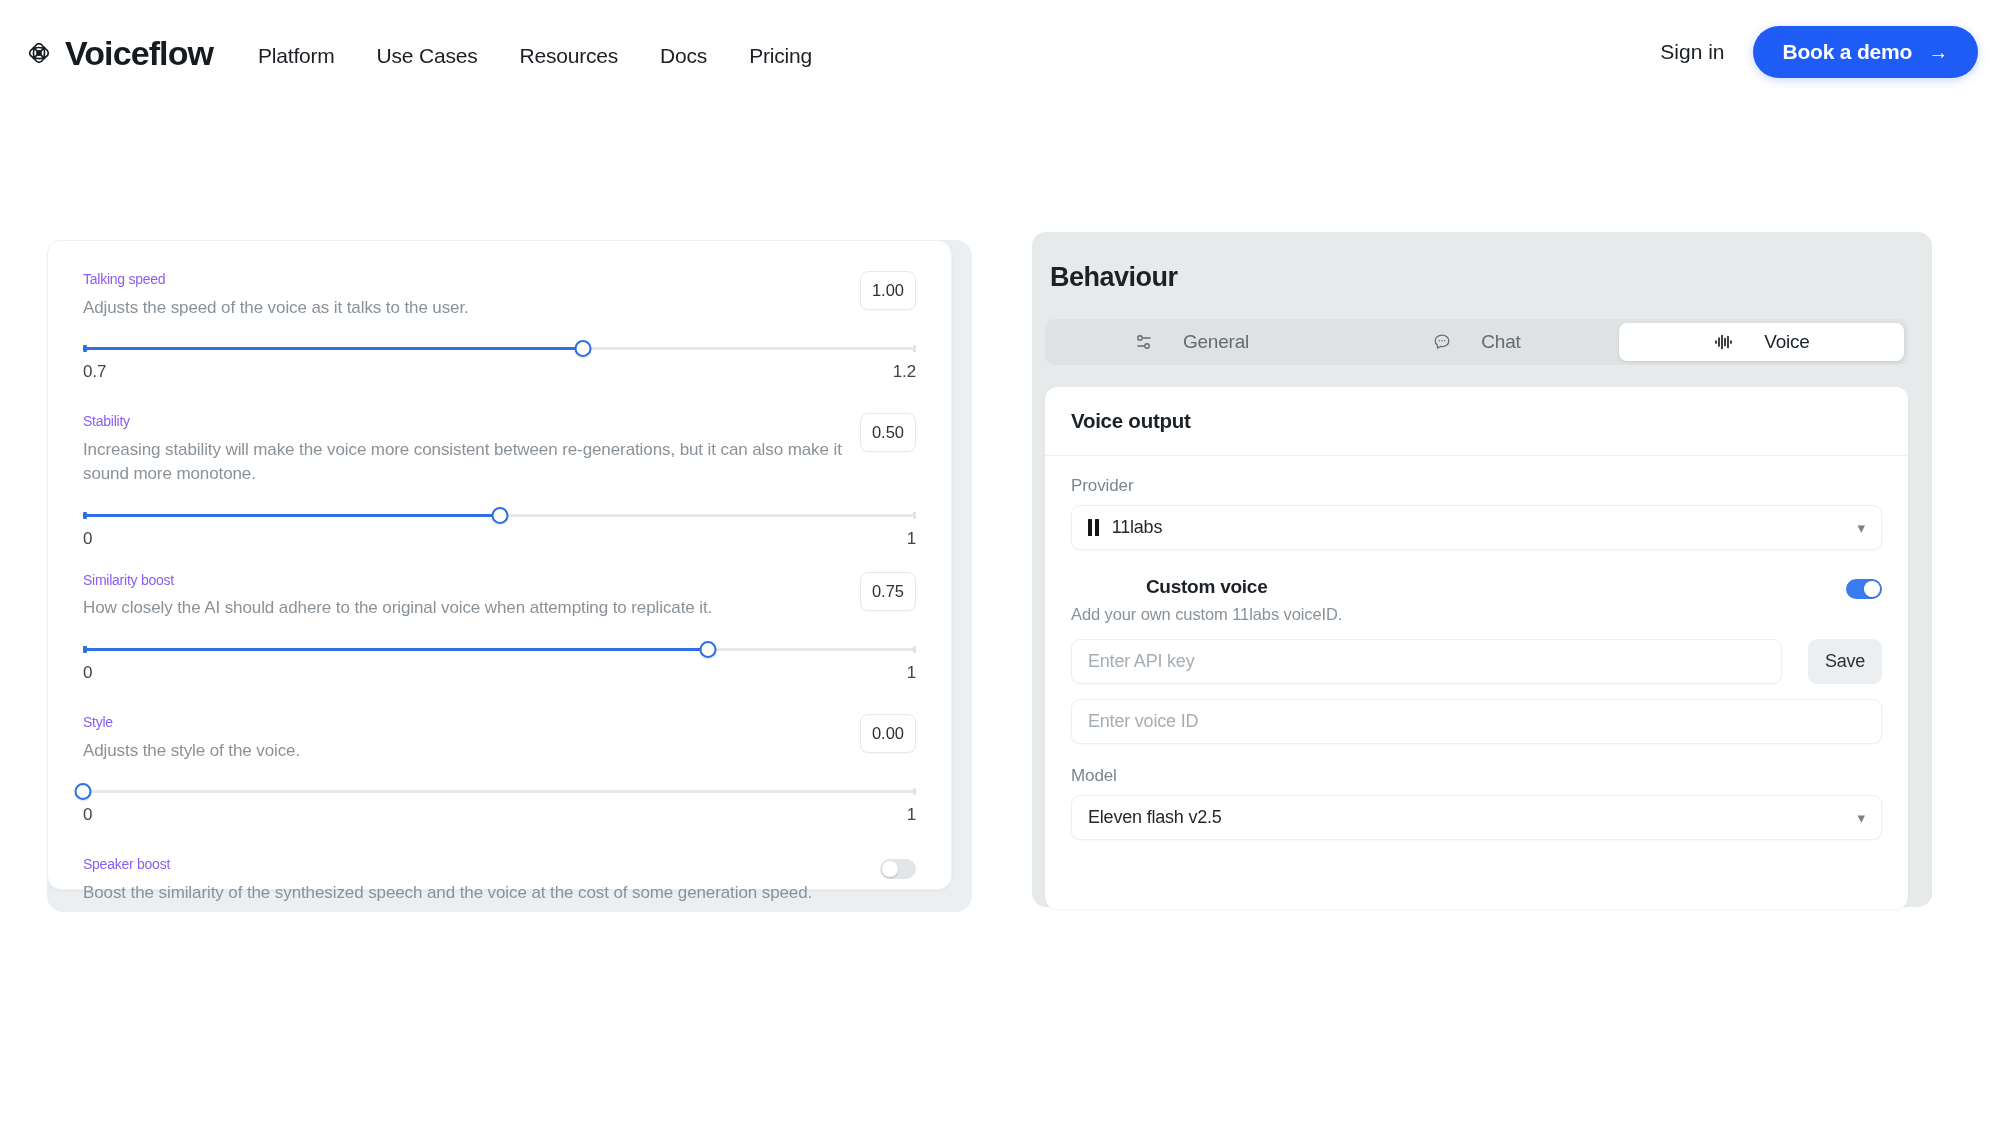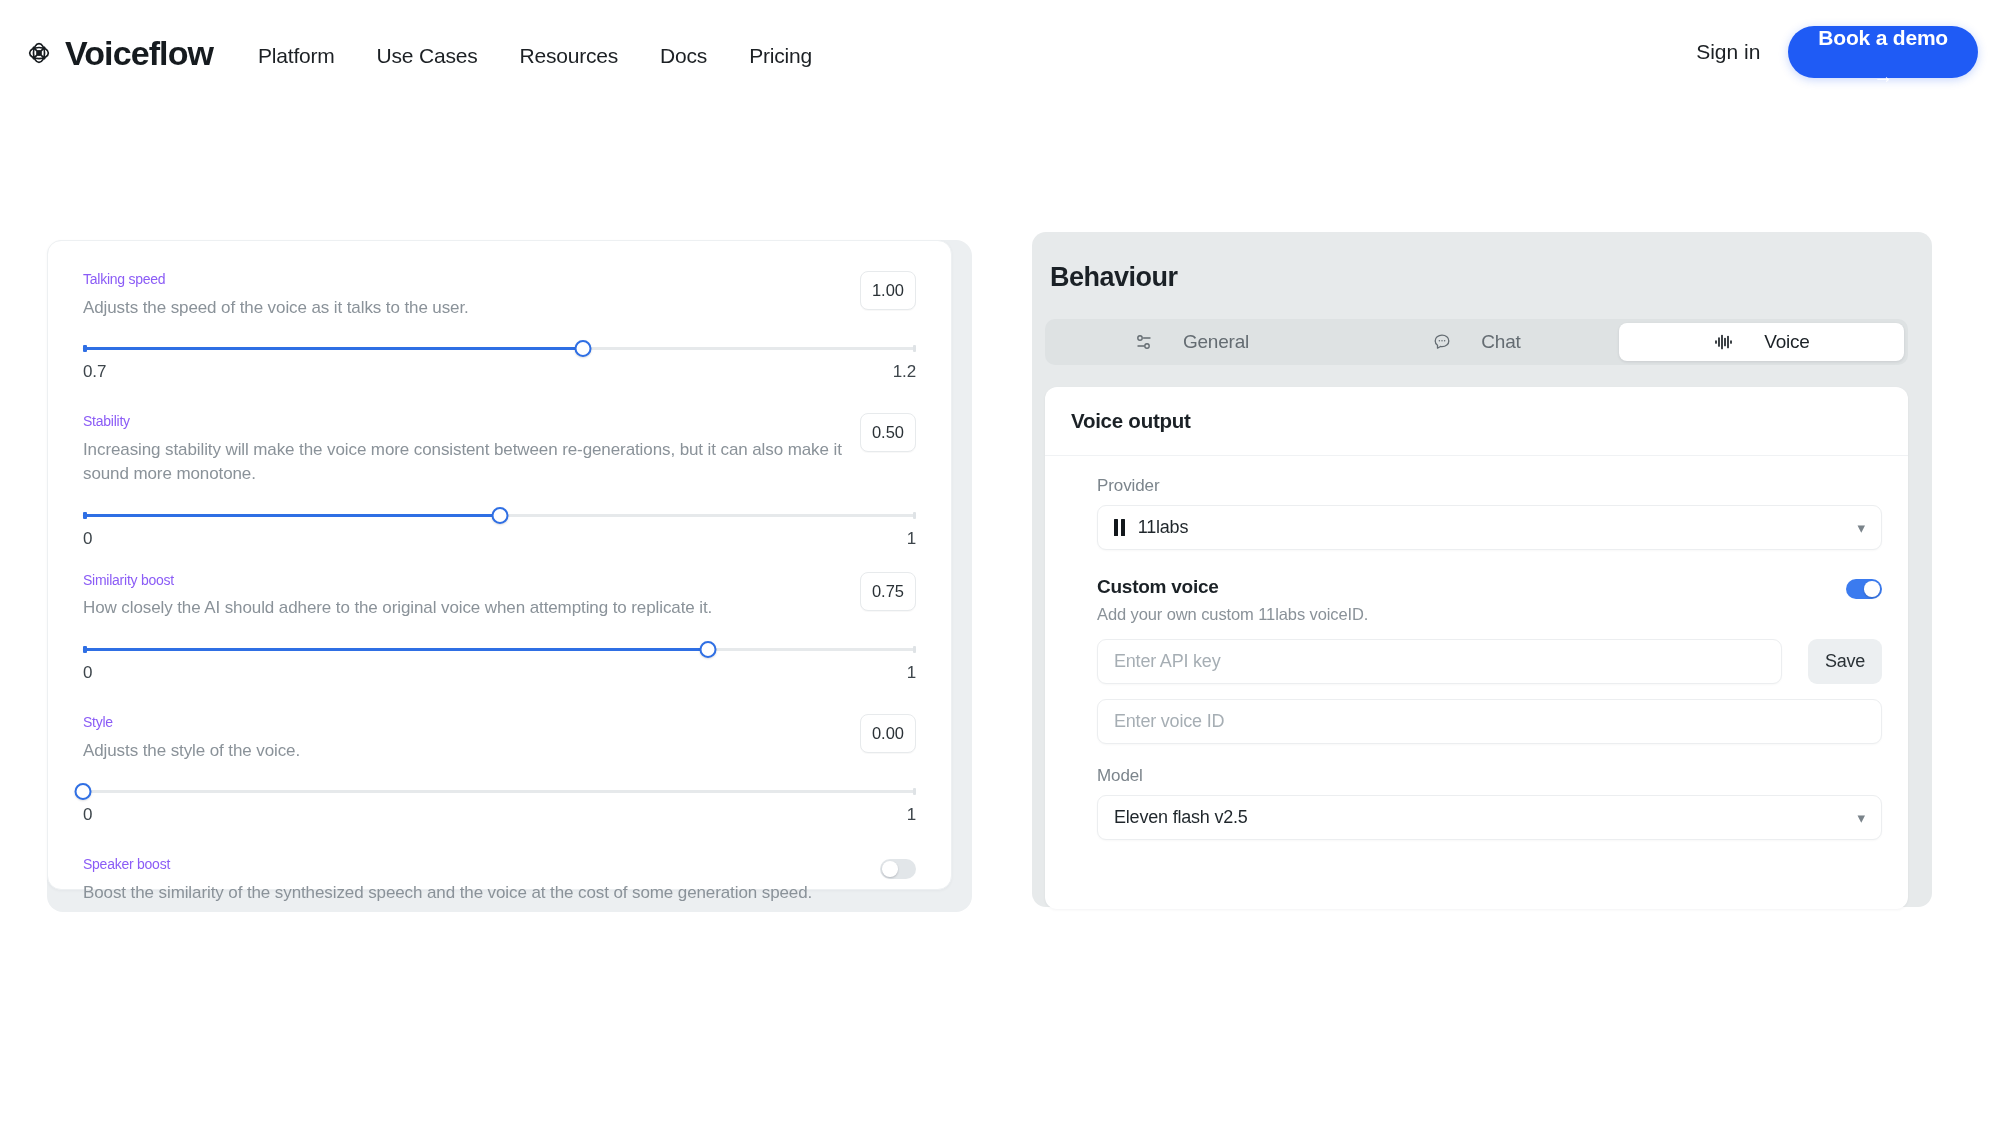--- a/index.html
+++ b/index.html
@@ -29,21 +29,20 @@
   }
   .nav-right { position: absolute; right: 22px; top: 26px; display: flex; align-items: center; gap: 28px; }
   .signin { font-size: 21px; color: #1c2024; font-weight: 500; cursor: pointer; }
   .demo-btn {
     background: #1f5bf5; color: #fff; border: none; border-radius: 40px;
     height: 52px; padding: 0 30px; font-size: 21px; font-weight: 700;
     font-family: "Liberation Sans", sans-serif;
     display: flex; align-items: center; gap: 16px; cursor: pointer;
     letter-spacing: -0.2px;
     box-shadow: 0 2px 10px rgba(31,91,245,0.25);
-    flex-direction: column;
   }
   .demo-arrow { font-size: 20px; line-height: 1; }
 
   
   .left-frame {
     position: absolute; left: 47px; top: 240px; width: 925px; height: 672px;
     background: #eceff1; border-radius: 16px;
   }
   .left-card {
     position: absolute; left: 47px; top: 240px; width: 905px; height: 650px;
@@ -138,37 +137,37 @@
   .voice-card {
     margin-top: 22px; background: #ffffff; border-radius: 12px;
     height: 522px; box-shadow: 0 1px 3px rgba(16,24,40,0.05);
   }
   .voice-card-head {
     padding: 22px 26px; border-bottom: 1px solid #f0f2f4;
   }
   .voice-card-head .h {
     font-size: 20.5px; font-weight: 700; color: #1b2126; letter-spacing: -0.25px;
   }
-  .voice-card-body { padding: 20px 26px 0 26px; margin-left: 26px; }
+  .voice-card-body { padding: 20px 26px 0 26px; }
   .field-label {
     font-size: 17px; color: #7c858c; letter-spacing: -0.1px; margin-bottom: 9px;
   }
   .select {
     height: 45px; border: 1px solid #eceef0; border-radius: 9px; background: #fff;
     display: flex; align-items: center; padding: 0 16px; cursor: pointer;
     box-shadow: 0 1px 2px rgba(16,24,40,0.03);
   }
   .select .sel-text {
     font-size: 18px; color: #1f262b; letter-spacing: -0.2px; flex: 1;
   }
   .select .chev { color: #7a838a; font-size: 15px; line-height: 1; }
   .el-logo { display: flex; gap: 3.5px; margin-right: 13px; align-items: center; }
   .el-logo i { display: block; width: 3.6px; height: 17px; background: #12171b; border-radius: 0.5px; }
 
-  .cv-head { display: flex; align-items: flex-start; justify-content: space-between; margin-top: 26px; }
+  .cv-head { display: flex; align-items: flex-start; justify-content: space-between; margin-top: 26px; text-align: center; }
   .cv-title { font-size: 19px; font-weight: 700; color: #1b2126; letter-spacing: -0.25px; }
   .cv-desc { font-size: 16.5px; color: #8a9299; margin-top: 7px; letter-spacing: -0.1px; }
 
   .input-row { display: flex; gap: 26px; margin-top: 15px; }
   .text-input {
     flex: 1; height: 45px; border: 1px solid #eceef0; border-radius: 9px;
     background: #fff; padding: 0 16px; font-size: 18px; color: #1f262b;
     font-family: "Liberation Sans", sans-serif; letter-spacing: -0.2px;
     box-shadow: 0 1px 2px rgba(16,24,40,0.03); outline: none;
   }

